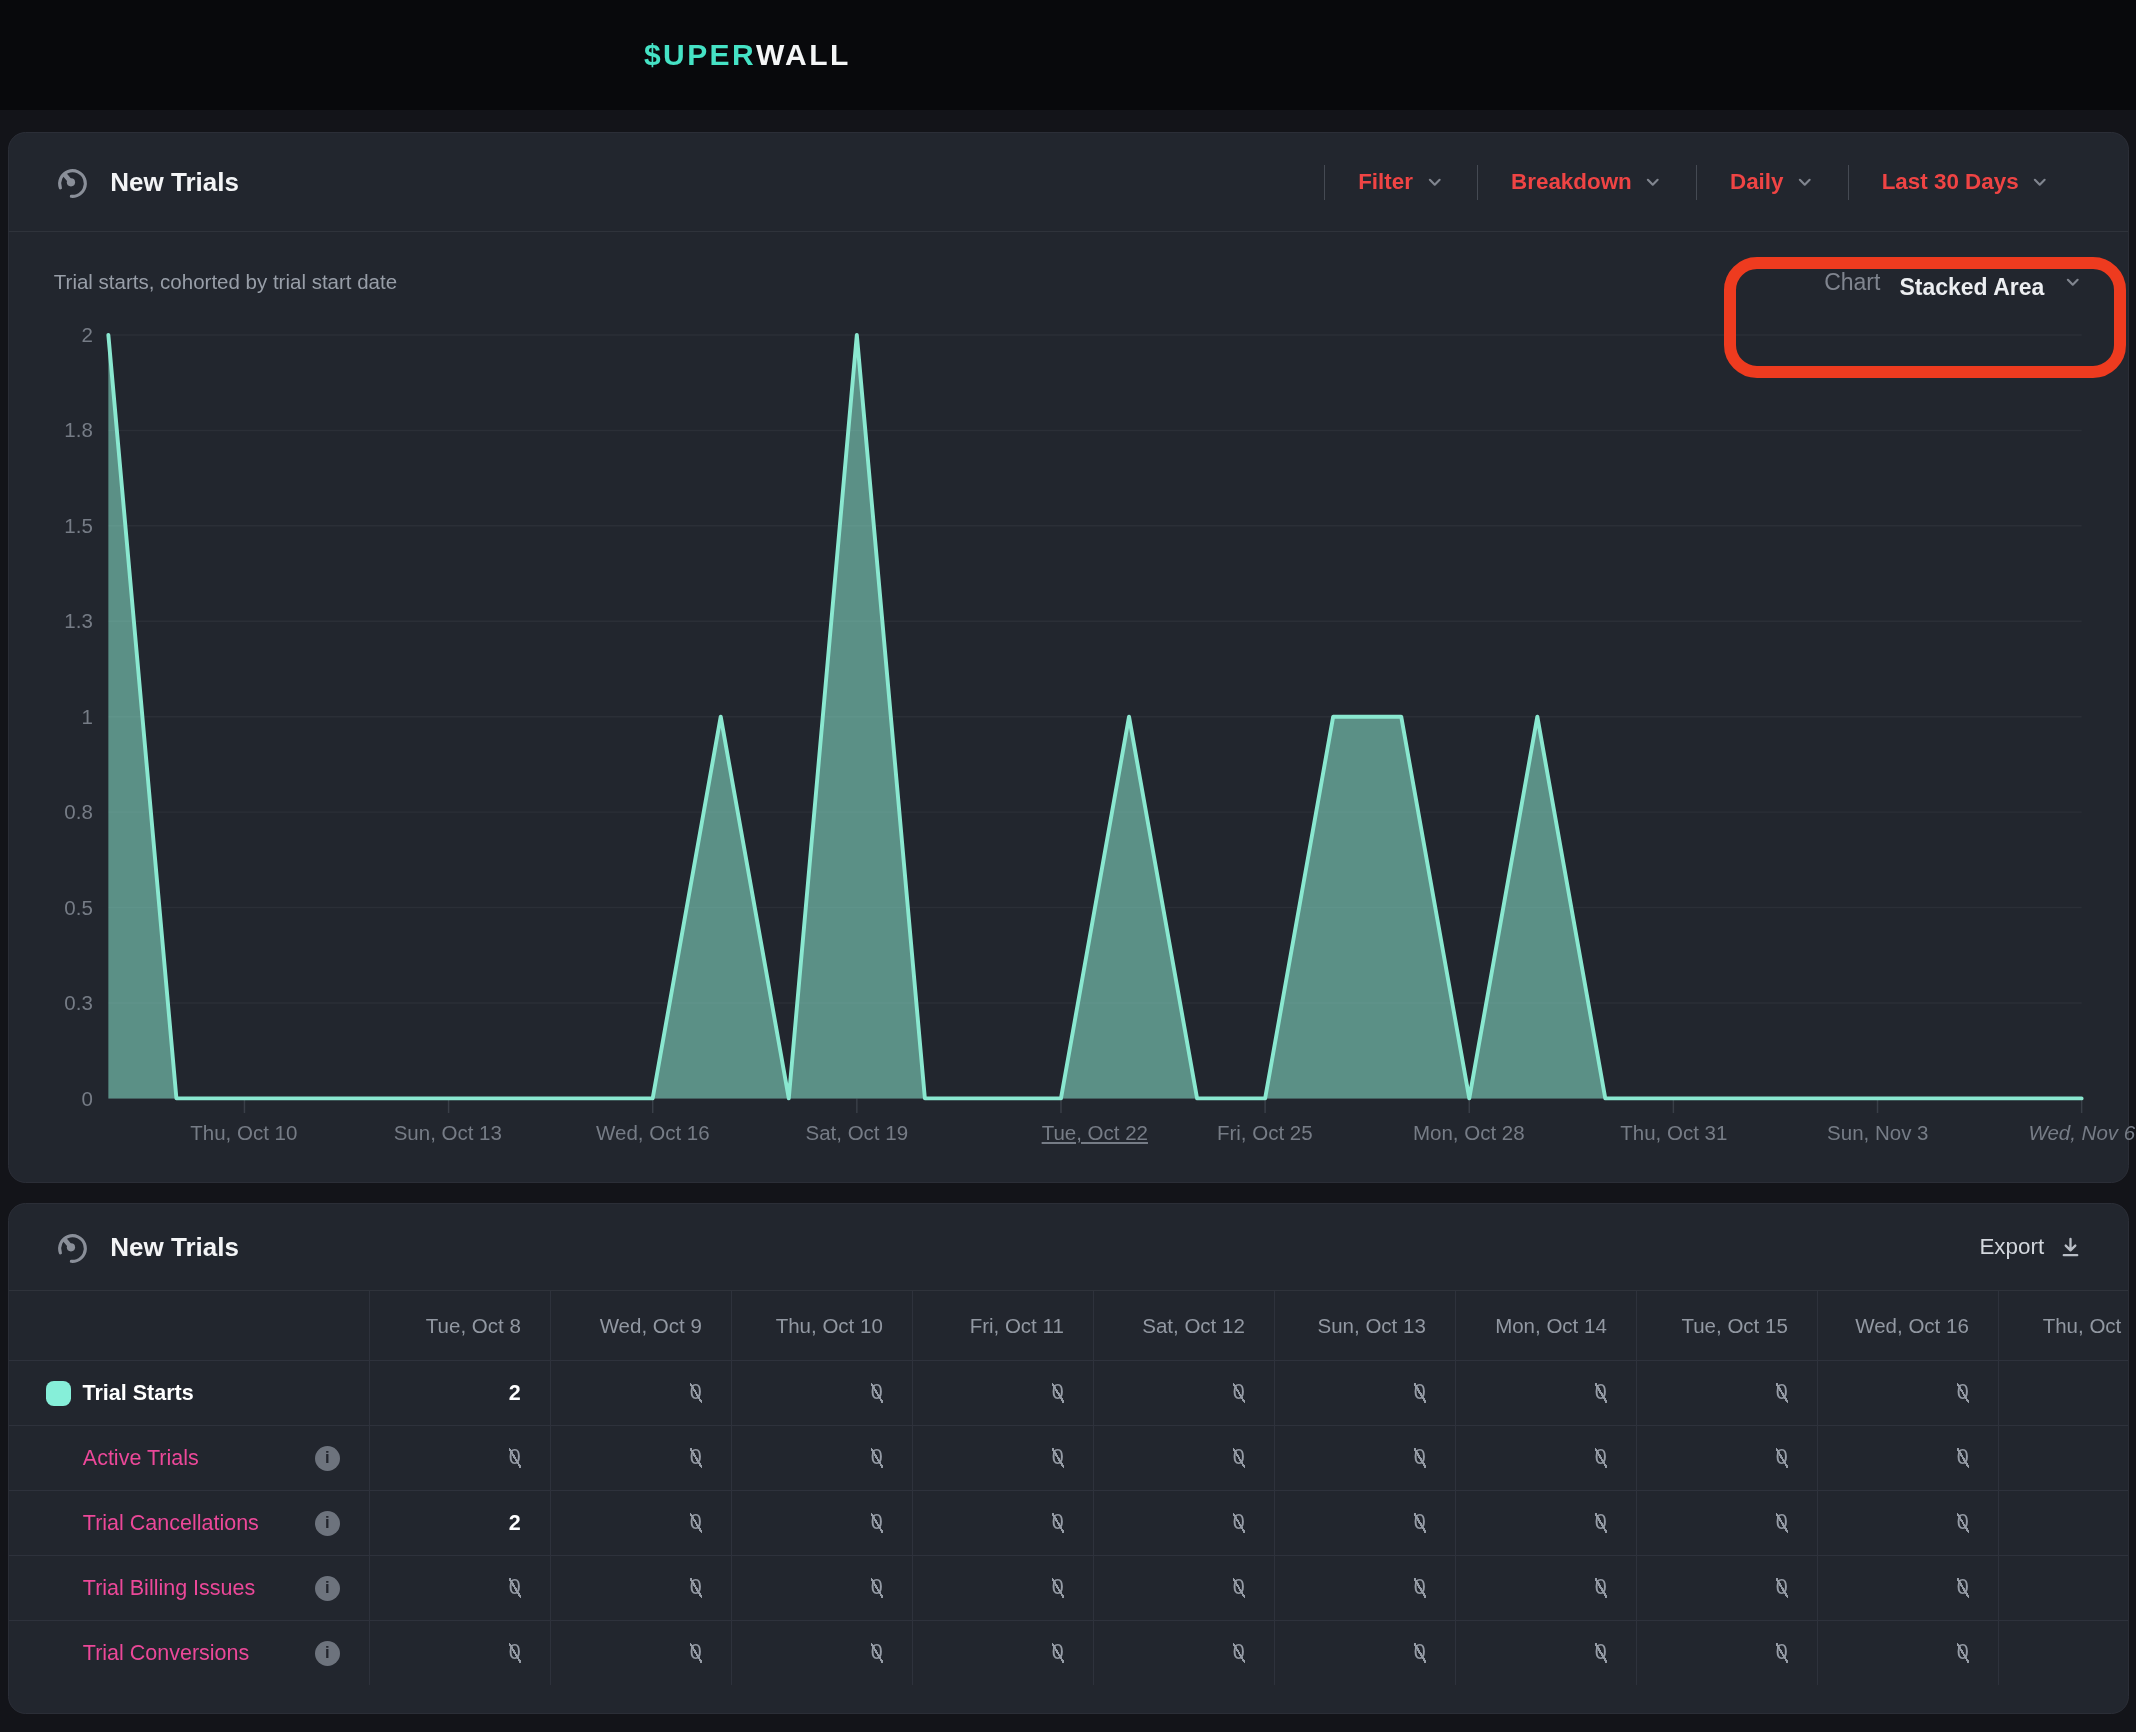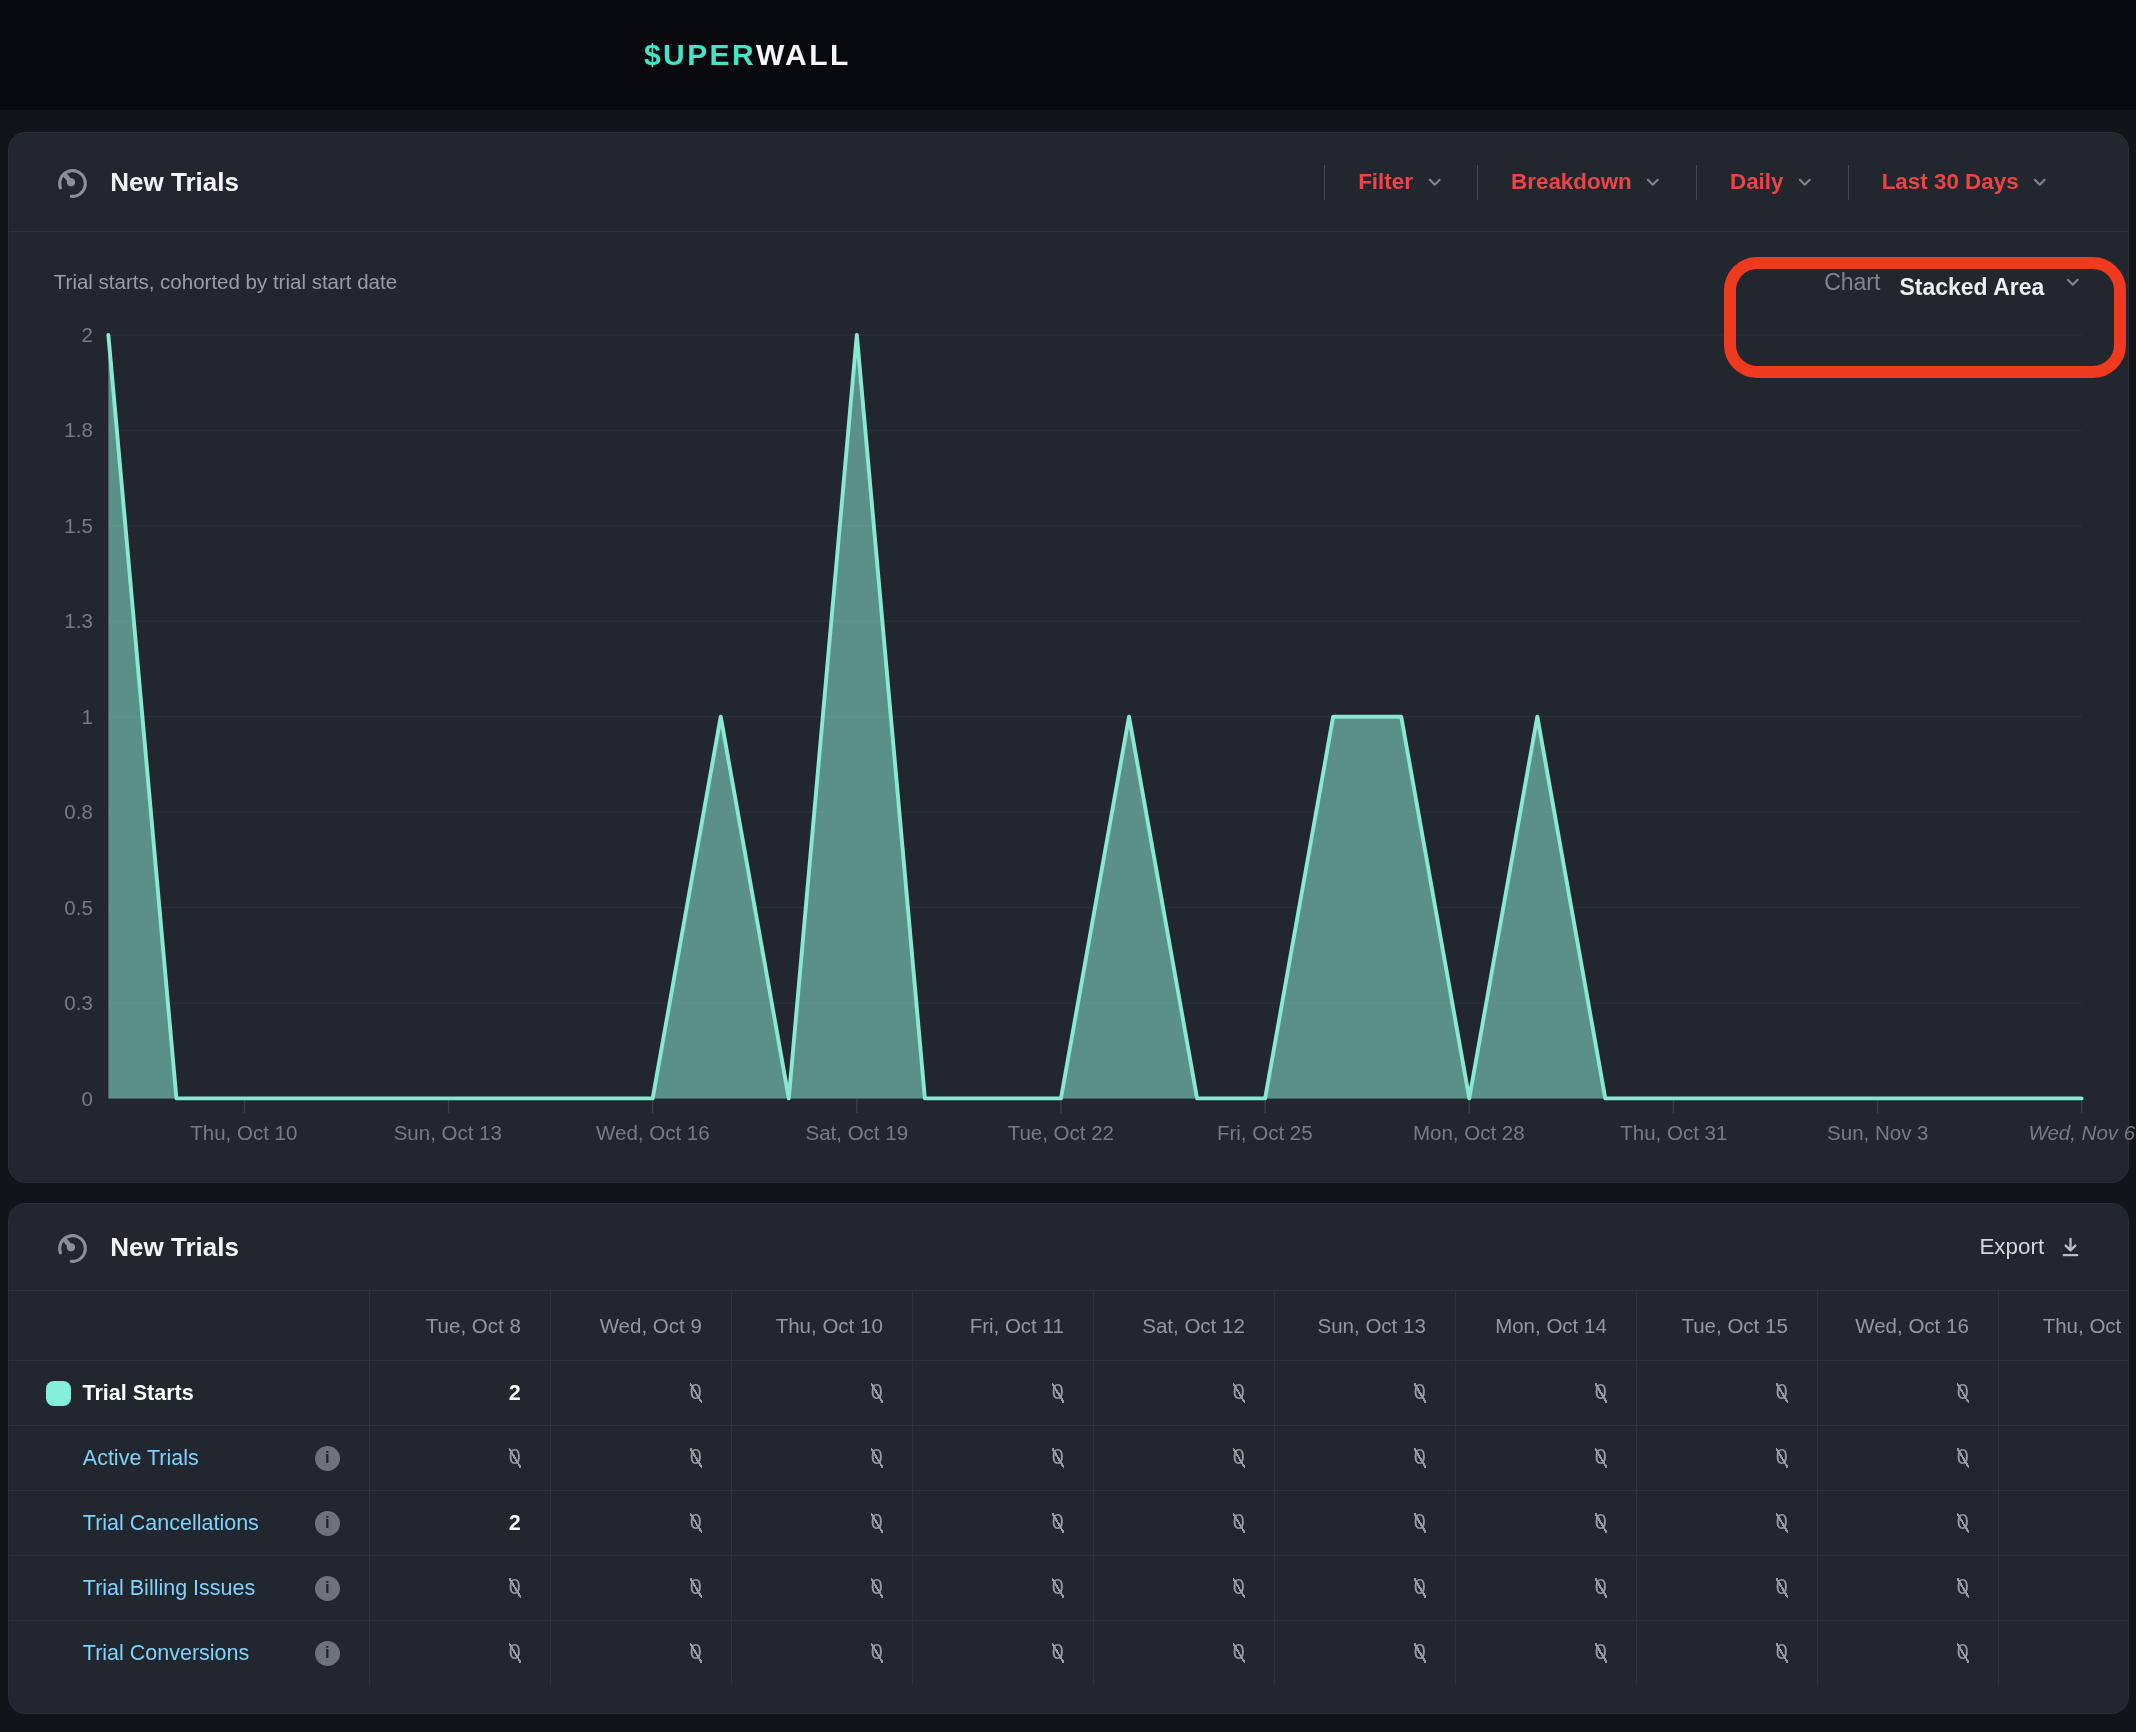--- a/index.html
+++ b/index.html
@@ -50,21 +50,21 @@
   .t-row { display:grid; grid-template-columns:360px repeat(10, 181px); }
   .t-cell { height:65px; display:flex; align-items:center; justify-content:flex-end;
     padding-right:29px; border-left:1px solid #2e323c; border-top:1px solid #2e323c;
     font-size:21.5px; color:#959ba5; }
   .t-row .t-cell:first-child { border-left:none; justify-content:flex-start; padding-right:0; }
   .t-head .t-cell { height:69px; border-top:none; color:#9298a2; font-size:20.5px; }
   .label-cell { display:flex; align-items:center; width:100%; padding-left:37px; }
   .label-cell.indent { padding-left:74px; }
   .swatch { width:25px; height:25px; border-radius:7.8px; background:#86efd9;
     margin-right:11.7px; flex:0 0 auto; }
-  .row-label { color:#7dd3fc; font-size:21.5px; }
+  .row-label { color:#ec4899; font-size:21.5px; }
   .row-label.strong { color:#ffffff; font-weight:700; }
   .info-icon { margin-left:auto; margin-right:29px; width:25px; height:25px;
     border-radius:50%; background:#6d737d; color:#23262e; font-size:16.6px; font-weight:700;
     display:flex; align-items:center; justify-content:center; cursor:pointer; flex:0 0 auto; }
   .v-strong { color:#ffffff; font-weight:700; }
   .v0 { position:relative; display:inline-block; line-height:1; }
   .v0::after { content:""; position:absolute; left:0; right:0; top:1px; bottom:1px;
     background:linear-gradient(to top right, transparent 45%, currentColor 45%,
       currentColor 55%, transparent 55%); }
 </style>
@@ -165,21 +165,21 @@
       <span class="ylbl" style="top: 286px;">1.3</span>
       <span class="ylbl" style="top: 382px;">1</span>
       <span class="ylbl" style="top: 477px;">0.8</span>
       <span class="ylbl" style="top: 573px;">0.5</span>
       <span class="ylbl" style="top: 668px;">0.3</span>
       <span class="ylbl" style="top: 764px;">0</span>
       <span class="xlbl" style="left: 136px;">Thu, Oct 10</span>
       <span class="xlbl" style="left: 340px;">Sun, Oct 13</span>
       <span class="xlbl" style="left: 545px;">Wed, Oct 16</span>
       <span class="xlbl" style="left: 749px;">Sat, Oct 19</span>
-      <span class="xlbl" style="left: 953px;">Tue, Oct 22</span>
+      <span class="xlbl" style="left: 987px; text-decoration: underline;">Tue, Oct 22</span>
       <span class="xlbl" style="left: 1157px;">Fri, Oct 25</span>
       <span class="xlbl" style="left: 1361px;">Mon, Oct 28</span>
       <span class="xlbl" style="left: 1566px;">Thu, Oct 31</span>
       <span class="xlbl" style="left: 1770px;">Sun, Nov 3</span>
       <span class="xlbl" style="left: 1974px; font-style: italic;">Wed, Nov 6</span>
     </div>
 
   <div class="annotation"></div>
 </div>
 

